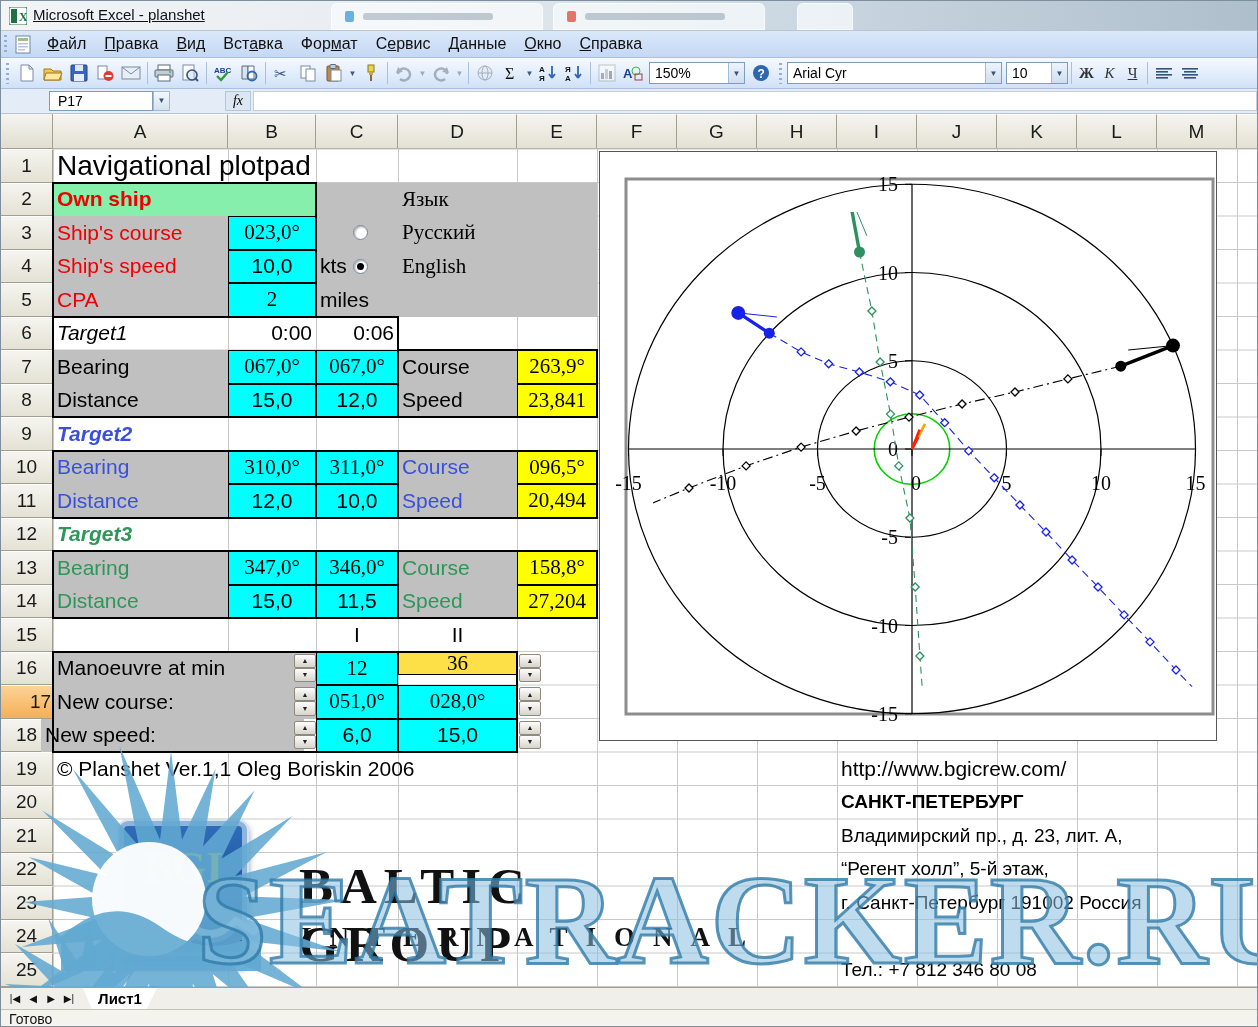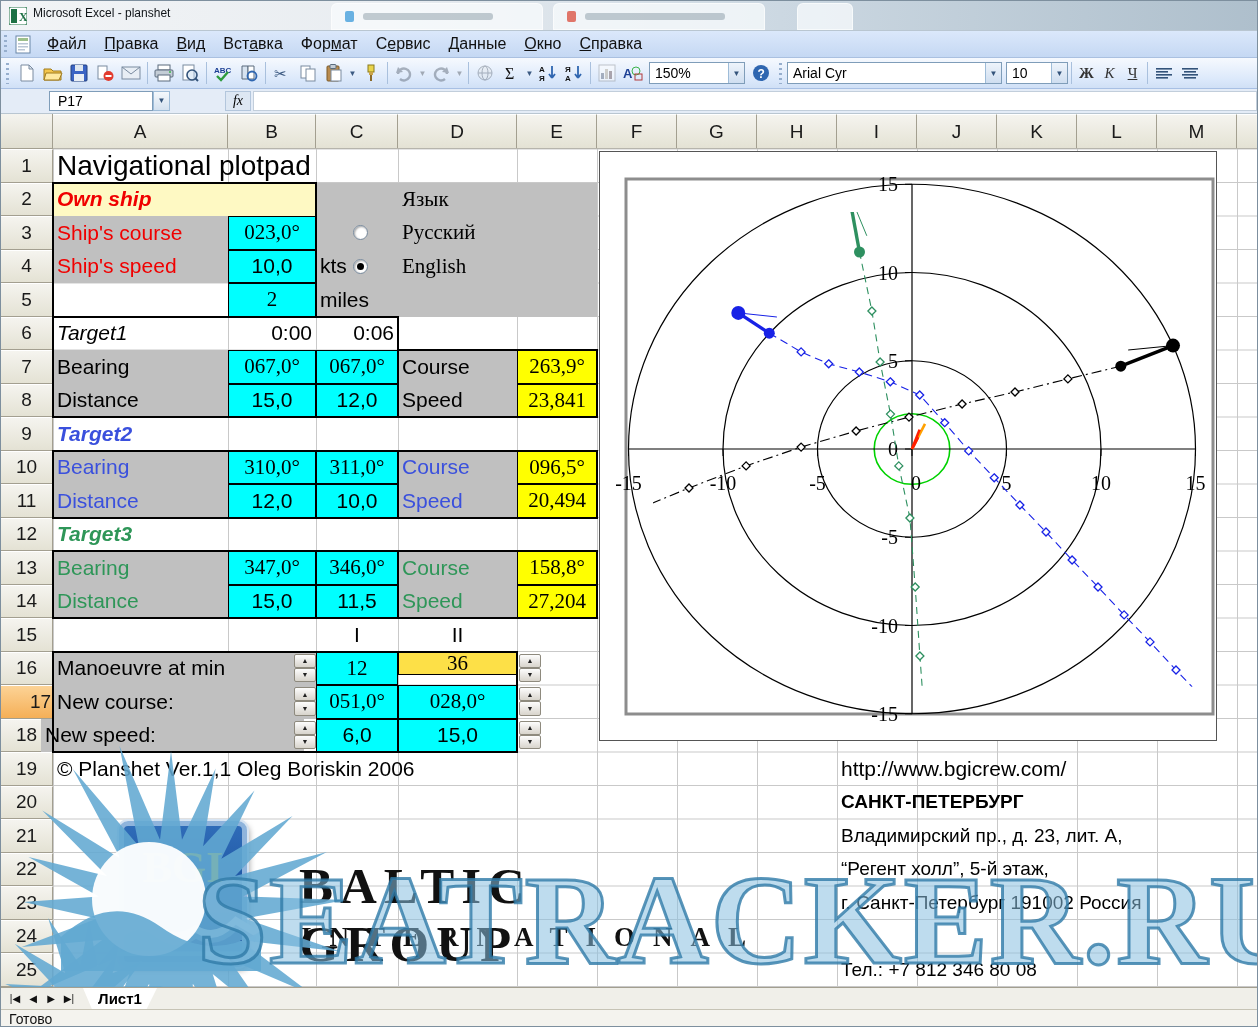--- a/index.html
+++ b/index.html
@@ -4,21 +4,21 @@
 <style>
   html,body{margin:0;padding:0;background:#9aa7b1;}
   *{box-sizing:border-box;}
   #screen{position:relative;width:1258px;height:1027px;background:#fff;overflow:hidden;
           font-family:"Liberation Sans",sans-serif;border:1px solid #7d8f9e;}
   .abs{position:absolute;}
   
   #titlebar{left:0;top:0;width:1258px;height:30px;
     background:linear-gradient(90deg,#f2f4f6 0%,#e9edf1 30%,#ccd8e2 62%,#aebfcc 100%);
     border-bottom:1px solid #b9c6d1;}
-  #titlebar .title{position:absolute;left:32px;top:5px;font-size:12px;color:#101418;}
+  #titlebar .title{position:absolute;left:32px;top:5px;font-size:15px;color:#101418;text-decoration:underline;}
   .ghost-tab{position:absolute;top:2px;height:27px;background:rgba(250,252,253,.72);
     border-radius:6px 6px 0 0;border:1px solid rgba(255,255,255,.6);}
   .ghost-dot{position:absolute;top:10px;width:9px;height:11px;border-radius:2px;opacity:.75;}
   .ghost-text{position:absolute;top:12px;height:7px;border-radius:3px;background:rgba(104,126,140,.38);}
   #menubar{left:0;top:30px;width:1258px;height:27px;
     background:linear-gradient(#dbe8fb,#c5d8f3);border-bottom:1px solid #aac0e0;
     display:flex;align-items:center;}
   #menubar .grip{width:5px;height:19px;margin:0 4px 0 3px;
     background:repeating-linear-gradient(#96aecd 0 2px,transparent 2px 5px);width:3px;}
   .menu-item{padding:3px 9px;font-size:16px;color:#111;}
@@ -379,30 +379,31 @@
       <div class="rowhdr" style="left:0;top:671.5px;width:52px;height:33.5px">20</div>
       <div class="rowhdr" style="left:0;top:705px;width:52px;height:33.5px">21</div>
       <div class="rowhdr" style="left:0;top:738.5px;width:52px;height:33.5px">22</div>
       <div class="rowhdr" style="left:0;top:772px;width:52px;height:33.5px">23</div>
       <div class="rowhdr" style="left:0;top:805.5px;width:52px;height:33.5px">24</div>
       <div class="rowhdr" style="left:0;top:839px;width:52px;height:33.5px">25</div>
       <svg width="1258" height="873" style="position:absolute;left:0;top:0;pointer-events:none">
         <path d="M52.5 35 V872.5 M227.5 35 V872.5 M315.5 35 V872.5 M397.5 35 V872.5 M516.5 35 V872.5 M596.5 35 V872.5 M676.5 35 V872.5 M756.5 35 V872.5 M836.5 35 V872.5 M916.5 35 V872.5 M996.5 35 V872.5 M1076.5 35 V872.5 M1156.5 35 V872.5 M1236.5 35 V872.5 M1258.5 35 V872.5 M52 35.0 H1258 M52 68.5 H1258 M52 102.0 H1258 M52 135.5 H1258 M52 169.0 H1258 M52 202.5 H1258 M52 236.0 H1258 M52 269.5 H1258 M52 303.0 H1258 M52 336.5 H1258 M52 370.0 H1258 M52 403.5 H1258 M52 437.0 H1258 M52 470.5 H1258 M52 504.0 H1258 M52 537.5 H1258 M52 571.0 H1258 M52 604.5 H1258 M52 638.0 H1258 M52 671.5 H1258 M52 705.0 H1258 M52 738.5 H1258 M52 772.0 H1258 M52 805.5 H1258 M52 839.0 H1258 M52 872.5 H1258 " stroke="#c9c9c9" fill="none"></path>
       </svg>
       <div class="cell" style="left:52px;top:35px;width:345px;height:33.5px;font-size:28px">Navigational plotpad</div>
-      <div class="cell" style="left:52px;top:68.5px;width:313px;height:33.5px;background:#fef9c3;color:#f00000;font-weight:bold;font-style:italic">Own ship</div>
+      <div class="cell" style="left:52px;top:68.5px;width:313px;height:33.5px;background:#86efac;color:#f00000;font-weight:bold;">Own ship</div>
       <div class="cell" style="left:315px;top:68.5px;width:281px;height:134px;background:#c0c0c0"></div>
       <div class="cell serif" style="left:397px;top:68.5px;width:119px;height:33.5px">Язык</div>
       <div class="cell" style="left:52px;top:102px;width:175px;height:33.5px;background:#c0c0c0;color:#f00000">Ship's course</div>
       <div class="cell serif cellbrd" style="left:227px;top:102px;width:88px;height:33.5px;background:#00ffff;justify-content:center">023,0°</div>
       <div class="cell serif" style="left:397px;top:102px;width:119px;height:33.5px">Русский</div>
       <div class="cell" style="left:52px;top:135.5px;width:175px;height:33.5px;background:#c0c0c0;color:#f00000">Ship's speed</div>
       <div class="cell cellbrd" style="left:227px;top:135.5px;width:88px;height:33.5px;background:#00ffff;justify-content:center">10,0</div>
       <div class="cell" style="left:315px;top:135.5px;width:82px;height:33.5px">kts</div>
       <div class="cell serif" style="left:397px;top:135.5px;width:119px;height:33.5px">English</div>
+      <div class="cell" style="left:52px;top:169px;width:175px;height:33.5px;background:#c0c0c0;color:#f00000">CPA</div>
       <div class="cell serif cellbrd" style="left:227px;top:169px;width:88px;height:33.5px;background:#00ffff;justify-content:center">2</div>
       <div class="cell" style="left:315px;top:169px;width:82px;height:33.5px">miles</div>
       <div class="cell" style="left:52px;top:202.5px;width:175px;height:33.5px;font-weight:normal;font-style:italic">Target1</div>
       <div class="cell" style="left:227px;top:202.5px;width:88px;height:33.5px;justify-content:flex-end">0:00</div>
       <div class="cell" style="left:315px;top:202.5px;width:82px;height:33.5px;justify-content:flex-end">0:06</div>
       <div class="cell" style="left:52px;top:236px;width:175px;height:33.5px;background:#c0c0c0">Bearing</div>
       <div class="cell serif cellbrd" style="left:227px;top:236px;width:88px;height:33.5px;background:#00ffff;justify-content:center">067,0°</div>
       <div class="cell serif cellbrd" style="left:315px;top:236px;width:82px;height:33.5px;background:#00ffff;justify-content:center">067,0°</div>
       <div class="cell" style="left:397px;top:236px;width:119px;height:33.5px;background:#c0c0c0">Course</div>
       <div class="cell serif cellbrd" style="left:516px;top:236px;width:80px;height:33.5px;background:#ffff00;justify-content:center">263,9°</div>

